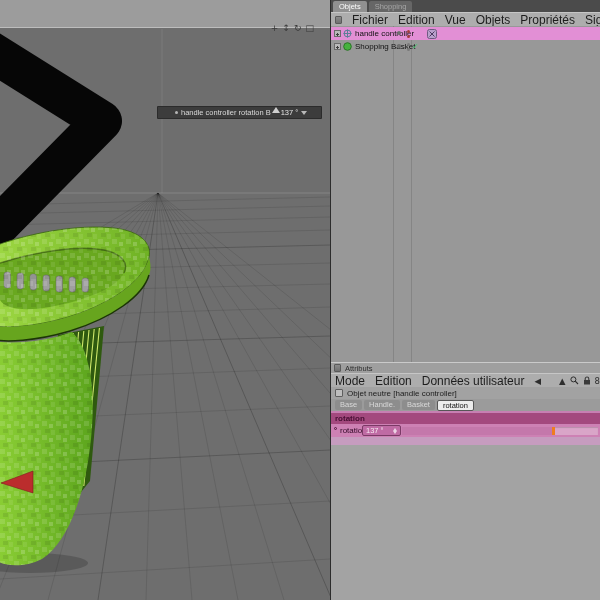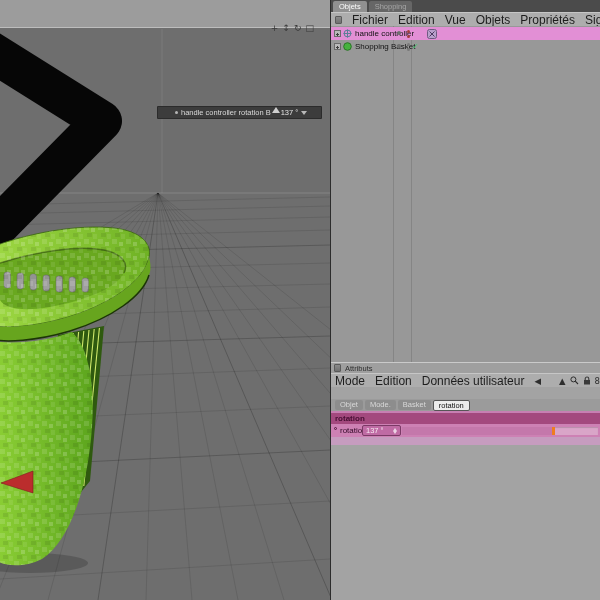--- a/index.html
+++ b/index.html
@@ -311,23 +311,27 @@
               <line x1="5.2" y1="5.2" x2="8" y2="8" stroke="#2e2e2e" stroke-width="1.1"></line>
             </svg>
           <svg width="8" height="9">
               <rect x="1" y="4" width="6" height="4.5" fill="#3a3a3a"></rect>
               <path d="M2.2 4 V2.8 a1.8 1.8 0 0 1 3.6 0 V4" fill="none" stroke="#3a3a3a" stroke-width="1.1"></path>
             </svg>
           <span class="uic">8</span>
           <span class="uic">⊞</span>
         </span>
       </div>
+      <div class="am-objline">
+        <span class="cubeicon"></span>
+        <span class="t">Objet neutre [handle controller]</span>
+      </div>
       <div class="am-tabs">
-        <span class="atab inactive">Objet</span>
-        <span class="atab inactive">Mode.</span>
+        <span class="atab inactive">Base</span>
+        <span class="atab inactive">Handle.</span>
         <span class="atab inactive">Basket</span>
         <span class="atab active">rotation</span>
       </div>
       <div class="pink-top"></div>
       <div class="sec-hdr">rotation</div>
       <div class="rot-row">
         <span class="rot-bullet"></span>
         <span class="rot-label">rotation B</span>
         <span class="valbox">
           <span>137 °</span>

